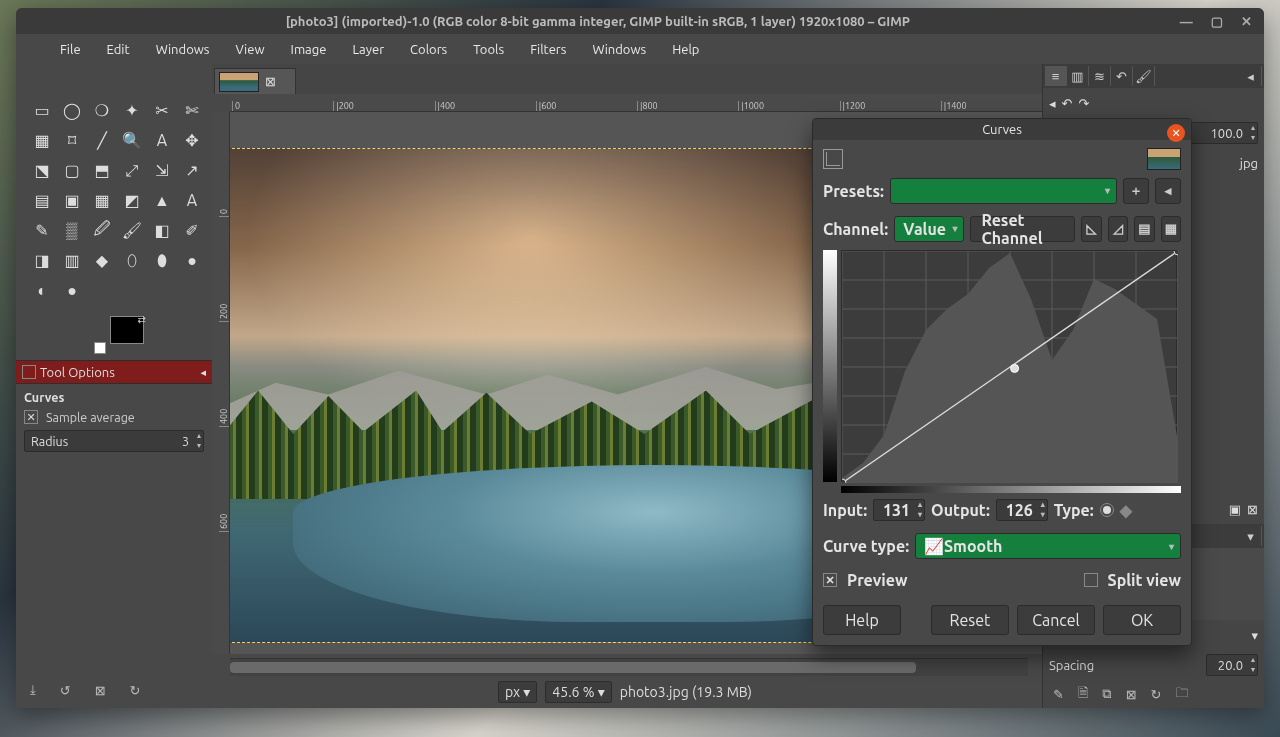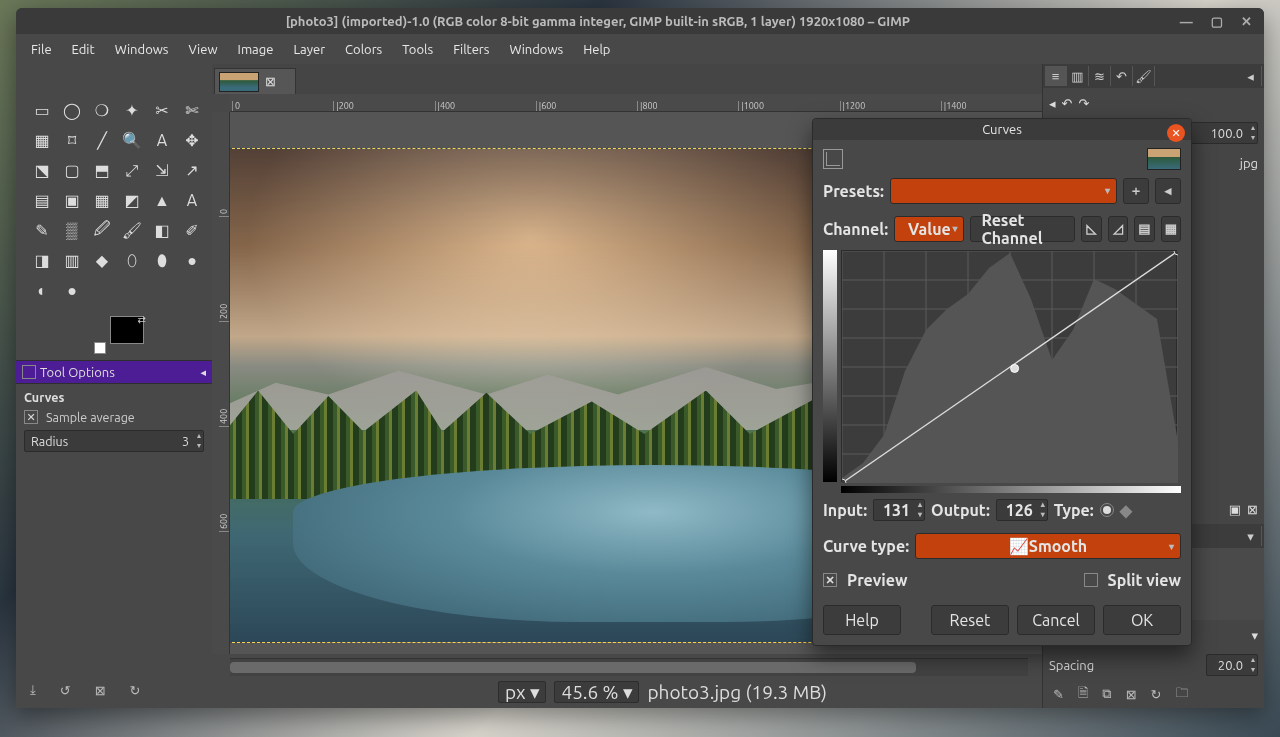--- a/index.html
+++ b/index.html
@@ -3,32 +3,32 @@
 <meta charset="utf-8">
 <style>
 * { margin: 0; padding: 0; box-sizing: border-box; font-family: "Ubuntu", "Segoe UI", sans-serif; }
 body { background: linear-gradient(135deg, #6b7858 0%, #2a3540 30%, #d8d5cc 60%, #3a4a55 100%); width: 1280px; height: 737px; overflow: hidden; position: relative; }
 .window { position: absolute; top: 8px; left: 16px; width: 1248px; height: 700px; background: #484848; border-radius: 6px 6px 4px 4px; box-shadow: 0 8px 24px rgba(0,0,0,.4); display: flex; flex-direction: column; font-size: 13px; color: #ddd; }
 .titlebar { height: 26px; background: #3a3a3a; border-radius: 6px 6px 0 0; display: flex; align-items: center; color: #bcbcbc; font-weight: bold; }
 .titlebar .title { flex: 1; text-align: center; font-size: 13px; }
 .winbtns { display:flex; gap:18px; margin: 0 12px 0 auto; color:#aaa; }
 .winbtns span { cursor:default; }
 
-.menubar { height: 30px; display: flex; align-items: center; gap: 2px; padding: 0 6px; color: #e8e8e8; background:#484848;}
+.menubar { height: 30px; display: flex; align-items: center; gap: 8px; padding: 0 6px; color: #e8e8e8; background:#484848;margin-left:29px;}
 .menubar div { padding: 4px 9px; }
 
 .workrow { flex:1; display:flex; }
 .leftcol { width: 196px; display:flex; flex-direction:column; background:#484848; }
 .toolbox { padding: 6px 10px 6px 14px; display:grid; grid-template-columns: repeat(6, 24px); grid-auto-rows: 24px; gap: 6px 6px; }
 .tool { width:24px; height:24px; display:flex; align-items:center; justify-content:center; color:#ddd; font-size:16px; }
 .swatches { margin:8px 0 6px 78px; width:50px; height:38px; position:relative; }
 .sw-fg { position:absolute; top:0; right:0; width:34px; height:28px; background:#000; border:1px solid #888; }
 .sw-bg { position:absolute; bottom:0; left:0; width:12px; height:12px; background:#fff; border:1px solid #888; }
 .sw-sw { position:absolute; top:0; right:-0px; color:#ccc; font-size:10px; transform: translate(2px,-2px) rotate(0deg); }
-.panel-head { height:24px; background:#4c1d95; border-top:1px solid #2e2e2e; border-bottom:1px solid #2e2e2e; display:flex; align-items:center; padding:0 6px; color:#ddd; }
+.panel-head { height:24px; background:#7f1d1d; border-top:1px solid #2e2e2e; border-bottom:1px solid #2e2e2e; display:flex; align-items:center; padding:0 6px; color:#ddd; }
 .panel-head .ph-icon { width:14px; height:14px; border:1px solid #888; margin-right:4px; }
 .panel-head .ph-ar { margin-left:auto; font-size:11px; }
 .panel-body { padding:6px 8px; font-size:12.5px; }
 .leftbottom { margin-top:auto; height:36px; display:flex; align-items:center; gap:24px; padding:0 14px; color:#bbb; }
 
 .centercol { flex:1; display:flex; flex-direction:column; background:#484848; }
 .tabrow { height:30px; background:#454545; display:flex; align-items:flex-end; padding-left:2px; }
 .thumbtab { width:82px; height:26px; background:#565656; border:1px solid #333; border-bottom:none; display:flex; align-items:center; gap:6px; padding:0 4px; }
 .thumbtab .thumb-img { width:40px; height:20px; background:linear-gradient(#caa374 40%, #2d5a3c 42%, #3a6b7a 80%); border:1px solid #222; }
 .canvas-wrap { flex:1; position:relative; background:#484848; display:flex; }
@@ -39,21 +39,21 @@
 .canvas { position:absolute; top:18px; left:18px; right:0; bottom:22px; background:#555; overflow:hidden;}
 .image { position:absolute; top:36px; left:-8px; width:880px; height:495px; background:
   linear-gradient(180deg, rgba(82,48,30,.55) 0%, rgba(182,120,65,.5) 20%, rgba(230,195,155,.75) 38%, rgba(172,175,160,.6) 44%, rgba(74,118,74,.85) 58%, rgba(58,108,122,.82) 78%, rgba(40,70,88,.9) 100%),
   radial-gradient(ellipse at 35% 18%, #fff2d6 0%, rgba(255,235,200,0) 35%);
   border:1px dashed #f6d556; }
 .image .mountains { position:absolute; top:41%; left:0; right:0; height:16%; background:linear-gradient(#9a9693,#b2afa9); clip-path: polygon(0 70%, 6% 40%, 12% 55%, 20% 25%, 30% 55%, 37% 30%, 45% 55%, 55% 20%, 63% 48%, 72% 32%, 80% 55%, 90% 35%, 100% 55%, 100% 100%, 0 100%); opacity:.8;}
 .image .trees { position:absolute; top:49%; left:0; right:0; height:22%; background: repeating-linear-gradient(90deg,#223c1c 0 6px,#3b5a2a 6px 10px,#6a7d33 10px 13px); filter: blur(.6px); clip-path: polygon(0 40%, 4% 0, 8% 40%, 12% 5%, 16% 38%, 22% 0, 25% 38%, 30% 2%, 35% 40%, 42% 10%, 48% 40%, 55% 0, 60% 40%, 68% 5%, 74% 40%, 80% 0, 86% 40%, 92% 5%, 100% 40%, 100% 100%, 0 100%);}
 .image .lake { position:absolute; top:64%; left:8%; right:10%; bottom:4%; background: radial-gradient(ellipse at 50% 30%, #8fb9c6 0%, #5a8a9a 40%, #355a6a 100%); border-radius: 50% 50% 40% 40% / 30% 30% 50% 50%; }
 .hscroll { position:absolute; left:18px; right:14px; bottom:0; height:18px; background:#424242; border-top:1px solid #333;}
 .hscroll .thumb { position:absolute; left:0; width:86%; top:3px; bottom:3px; background:#6a6a6a; border-radius:4px;}
-.statusbar { height:32px; display:flex; align-items:center; gap:8px; padding:0 8px; color:#ddd; font-size:19px;}
+.statusbar { height:32px; display:flex; align-items:center; gap:8px; padding:0 8px; color:#ddd; font-size:14px;}
 .selectish { background:#3c3c3c; border:1px solid #2d2d2d; height:22px; display:flex; align-items:center; padding:0 6px; border-radius:2px;}
 
 .rightcol { width:222px; background:#454545; display:flex; flex-direction:column; border-left:1px solid #333;}
 .rt-tabs { height:24px; background:#3c3c3c; display:flex; align-items:center; gap:0; padding:0 2px;}
 .rt-tabs .rt { width:22px; height:20px; display:flex; align-items:center; justify-content:center; color:#ccc; border-right:1px solid #555;}
 .rt-tabs .rt.active{ background:#555; }
 .rt-row { height:30px; display:flex; align-items:center; padding:0 6px; gap:6px;}
 .spin { background:#3b3b3b; border:1px solid #2b2b2b; height:22px; min-width:52px; display:flex; align-items:center; justify-content:flex-end; padding:0 14px 0 6px; position:relative; border-radius:2px;}
 .spin::after{ content:"▴\A▾"; white-space:pre; position:absolute; right:2px; top:0; font-size:8px; line-height:10px; color:#bbb;}
 .rt-bottom-icons { height:28px; display:flex; align-items:center; gap:14px; padding:0 10px; color:#bbb;}
@@ -62,21 +62,21 @@
 .dialog { position:absolute; top:118px; left:812px; width:380px; height:528px; background:#484848; border:1px solid #2a2a2a; box-shadow:0 10px 22px rgba(0,0,0,.5); border-radius:4px; display:flex; flex-direction:column; color:#e4e4e4;}
 .dlg-title { height:28px; background:#3b3b3b; display:flex; align-items:center; justify-content:center; position:relative; border-radius:4px 4px 0 0; font-size:13px;}
 .dlg-title .close { position:absolute; right:6px; top:5px; width:18px; height:18px; border-radius:50%; background:#e95420; color:#fff; display:flex; align-items:center; justify-content:center; font-size:11px;}
 .dlg-head { display:flex; align-items:center; gap:8px; padding:8px 10px 2px 10px;}
 .dlg-head .curves-icon { width:20px; height:20px; border:1px solid #999; position:relative;}
 .dlg-head .curves-icon::after{ content:""; position:absolute; inset:2px; border-left:1px solid #999; border-bottom:1px solid #999;}
 .dlg-head .h-title { font-weight:600; font-size:15px;}
 .dlg-head .h-sub { font-size:11px; color:#bbb;}
 .dlg-head .h-thumb { margin-left:auto; width:34px; height:22px; background:linear-gradient(#caa374 40%,#2d5a3c 42%,#3a6b7a); border:1px solid #222;}
 .dlg-row { display:flex; align-items:center; gap:6px; padding:6px 10px;font-weight:bold;}
-.select { background:#c2410c; border:1px solid #2b2b2b; height:26px; display:flex; align-items:center; padding:0 8px; border-radius:3px; position:relative;justify-content:center;}
+.select { background:#15803d; border:1px solid #2b2b2b; height:26px; display:flex; align-items:center; padding:0 8px; border-radius:3px; position:relative;}
 .select::after{content:"▾"; position:absolute; right:6px; font-size:10px; color:#bbb;}
 .btn { background:#3c3c3c; border:1px solid #2b2b2b; height:26px; padding:0 10px; display:flex; align-items:center; border-radius:3px;}
 .iconbtn { width:26px; height:26px; background:#3c3c3c; border:1px solid #2b2b2b; border-radius:3px; display:flex; align-items:center; justify-content:center; font-size:13px; color:#ccc;}
 .curves-area { display:flex; gap:4px; padding:2px 10px 0 10px;}
 .gradbar-v { width:14px; height:232px; background:linear-gradient(#fff,#000);}
 .plot { width:336px; height:232px; background:#3c3c3c; position:relative; border:1px solid #2b2b2b;}
 .plot .grid line{ stroke:#5a5a5a; stroke-width:1;}
 .gradbar-h { margin:4px 10px 0 28px; height:10px; background:linear-gradient(90deg,#000,#fff);}
 .footer-btns { margin-top:auto; display:flex; gap:8px; padding:10px; }
 .footer-btns .btn { flex:0 0 78px; justify-content:center; height:30px;}

